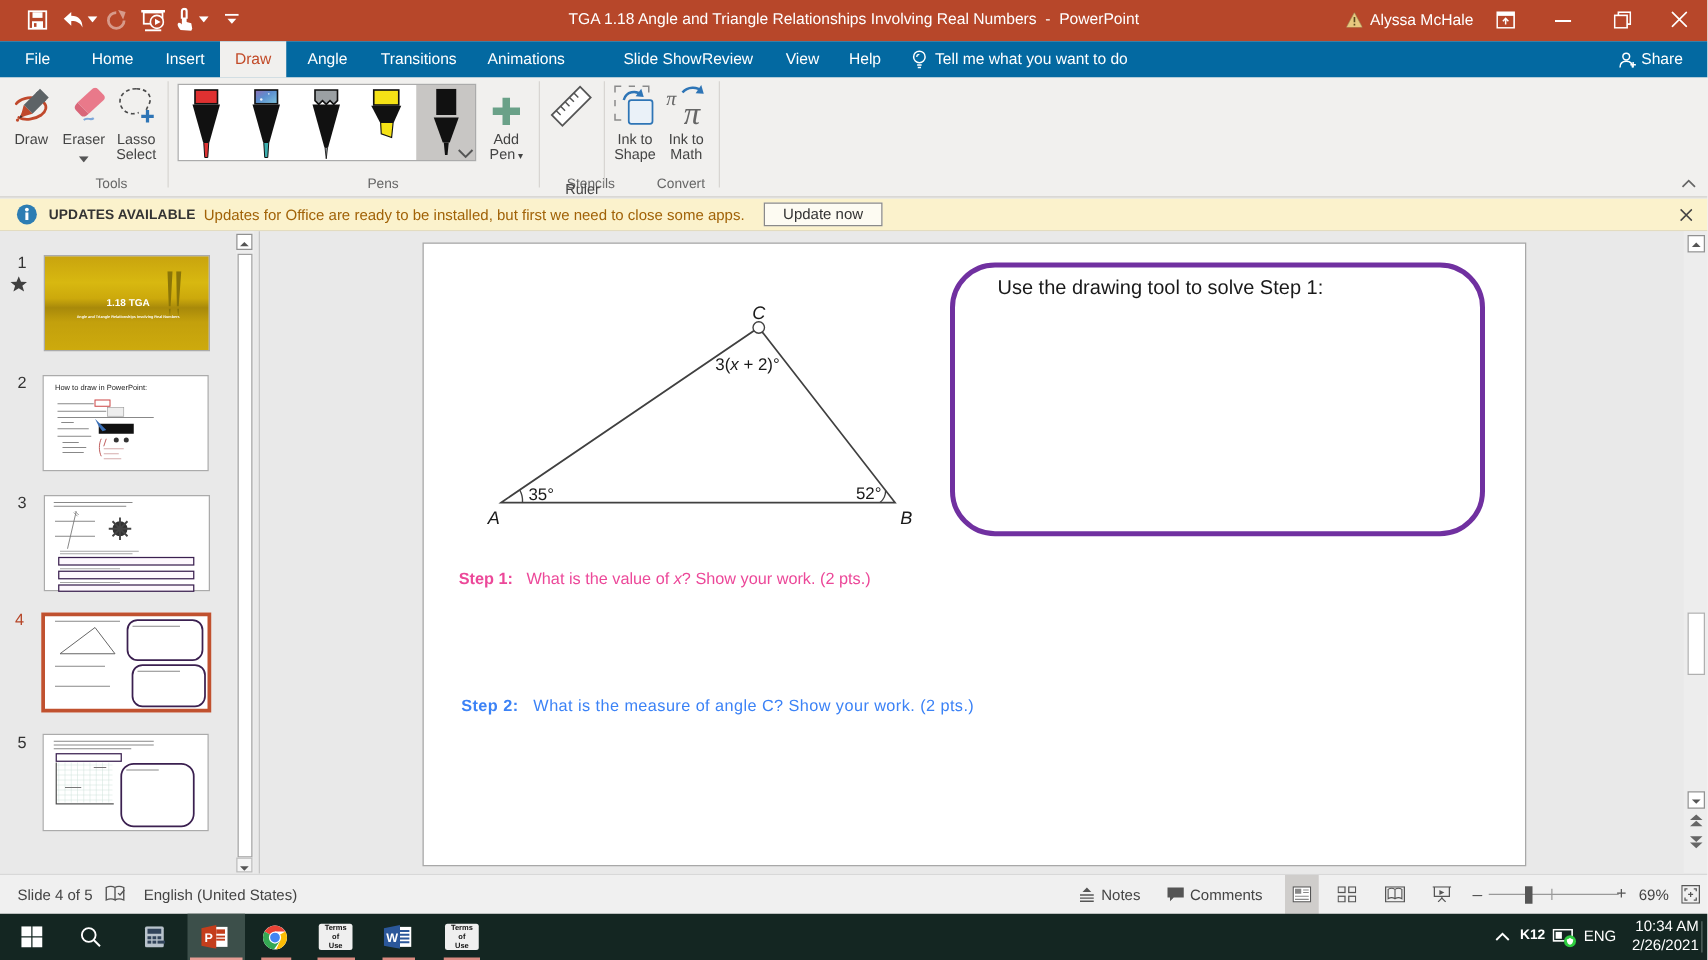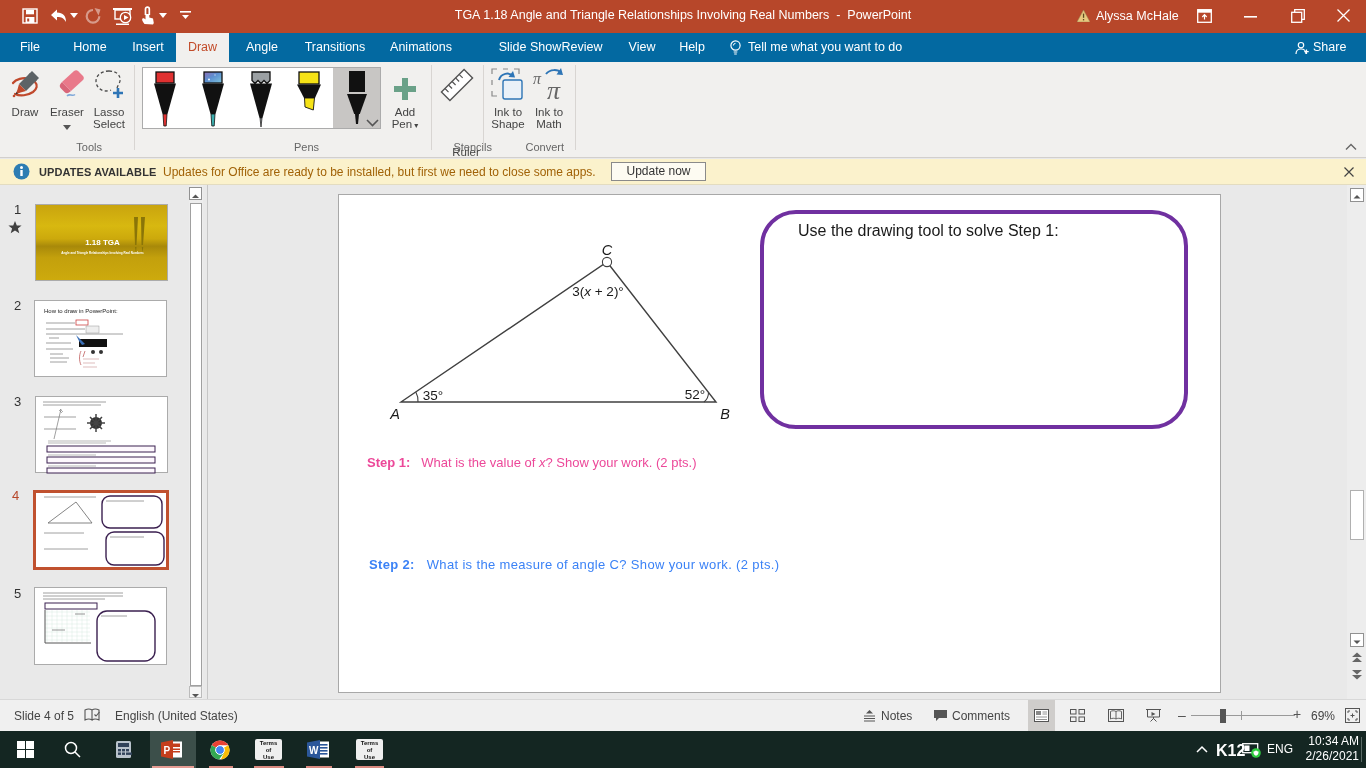--- a/index.html
+++ b/index.html
@@ -518,21 +518,21 @@
     <div class="abs" style="left:356px;top:8px;width:27px;height:21px;background:#EFEFEF;border-radius:2px;color:#111;font-size:6px;font-weight:bold;text-align:center;line-height:7px;padding-top:1px;">Terms<br>of<br>Use</div>
     <div class="abs" style="left:152px;top:35px;width:42px;height:2.5px;background:#E59C93;"></div>
     <div class="abs" style="left:209px;top:35px;width:24px;height:2.5px;background:#D98A80;"></div>
     <div class="abs" style="left:254px;top:35px;width:30px;height:2.5px;background:#D98A80;"></div>
     <div class="abs" style="left:306px;top:35px;width:26px;height:2.5px;background:#D98A80;"></div>
     <div class="abs" style="left:355px;top:35px;width:29px;height:2.5px;background:#D98A80;"></div>
 
     <svg class="abs" style="left:1196px;top:14px;" width="12" height="8" viewBox="0 0 12 8">
         <path d="M1 7 L6 2 L11 7" fill="none" stroke="#fff" stroke-width="1.5"></path>
       </svg>
-    <div class="abs" style="left:1216px;top:11px;font-size:16px;font-weight:bold;">K12</div>
+    <div class="abs" style="left:1216px;top:11px;font-size:11px;font-weight:bold;">K12</div>
     <svg class="abs" style="left:1242px;top:12px;" width="21" height="15" viewBox="0 0 21 15">
       <rect x="0.7" y="0.7" width="15" height="9" fill="none" stroke="#fff" stroke-width="1.3"></rect>
       <rect x="2.5" y="2.5" width="5" height="5.5" fill="#fff"></rect>
       <circle cx="14" cy="10" r="4.8" fill="#2ECC40"></circle>
       <path d="M14 7.2 C15 8.2 16 8.5 16.6 8.5 C16.6 11 15.5 12.3 14 12.8 C12.5 12.3 11.4 11 11.4 8.5 C12 8.5 13 8.2 14 7.2 Z" fill="#fff"></path>
     </svg>
     <div class="abs" style="left:1267px;top:11px;font-size:12px;">ENG</div>
     <div class="abs" style="left:1299px;top:3px;width:60px;text-align:right;font-size:12px;line-height:15px;">10:34 AM<br>2/26/2021</div>
     <div class="abs" style="left:1361px;top:6px;width:1px;height:25px;background:#5a6a66;"></div>
   </div>

